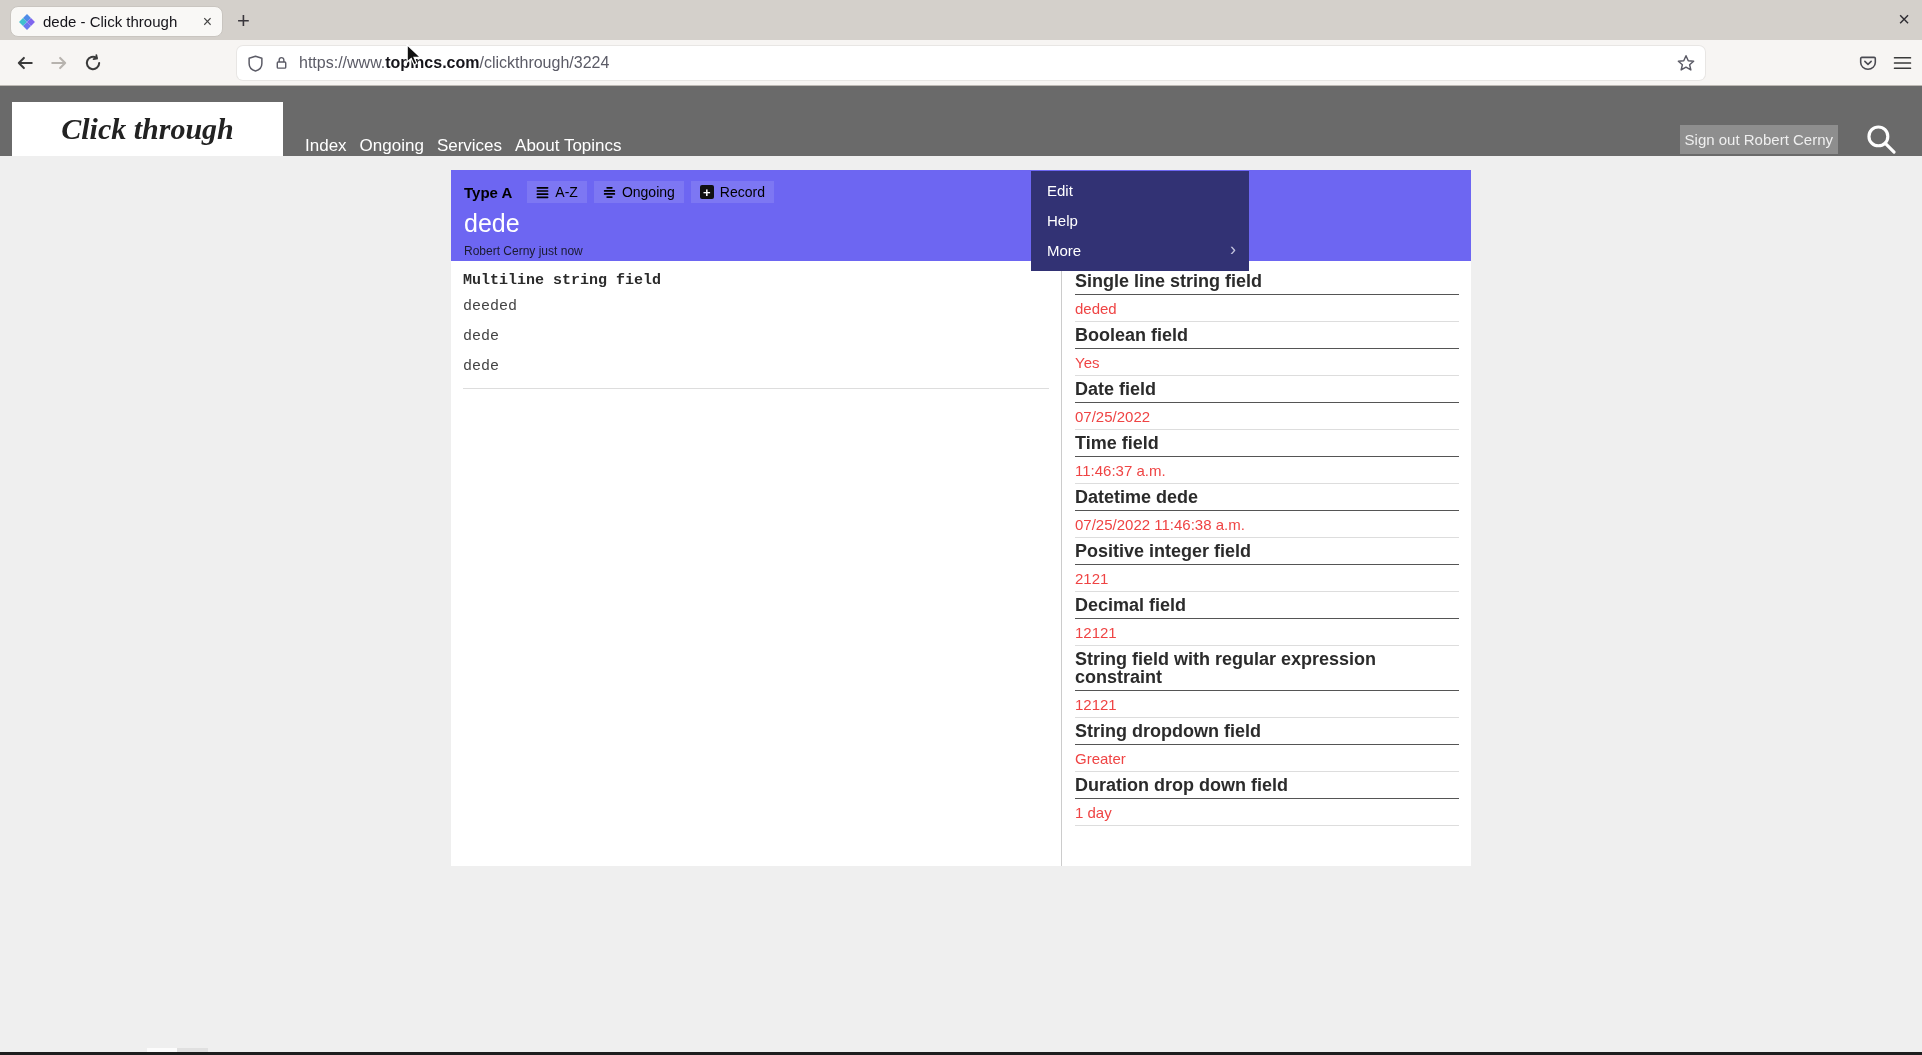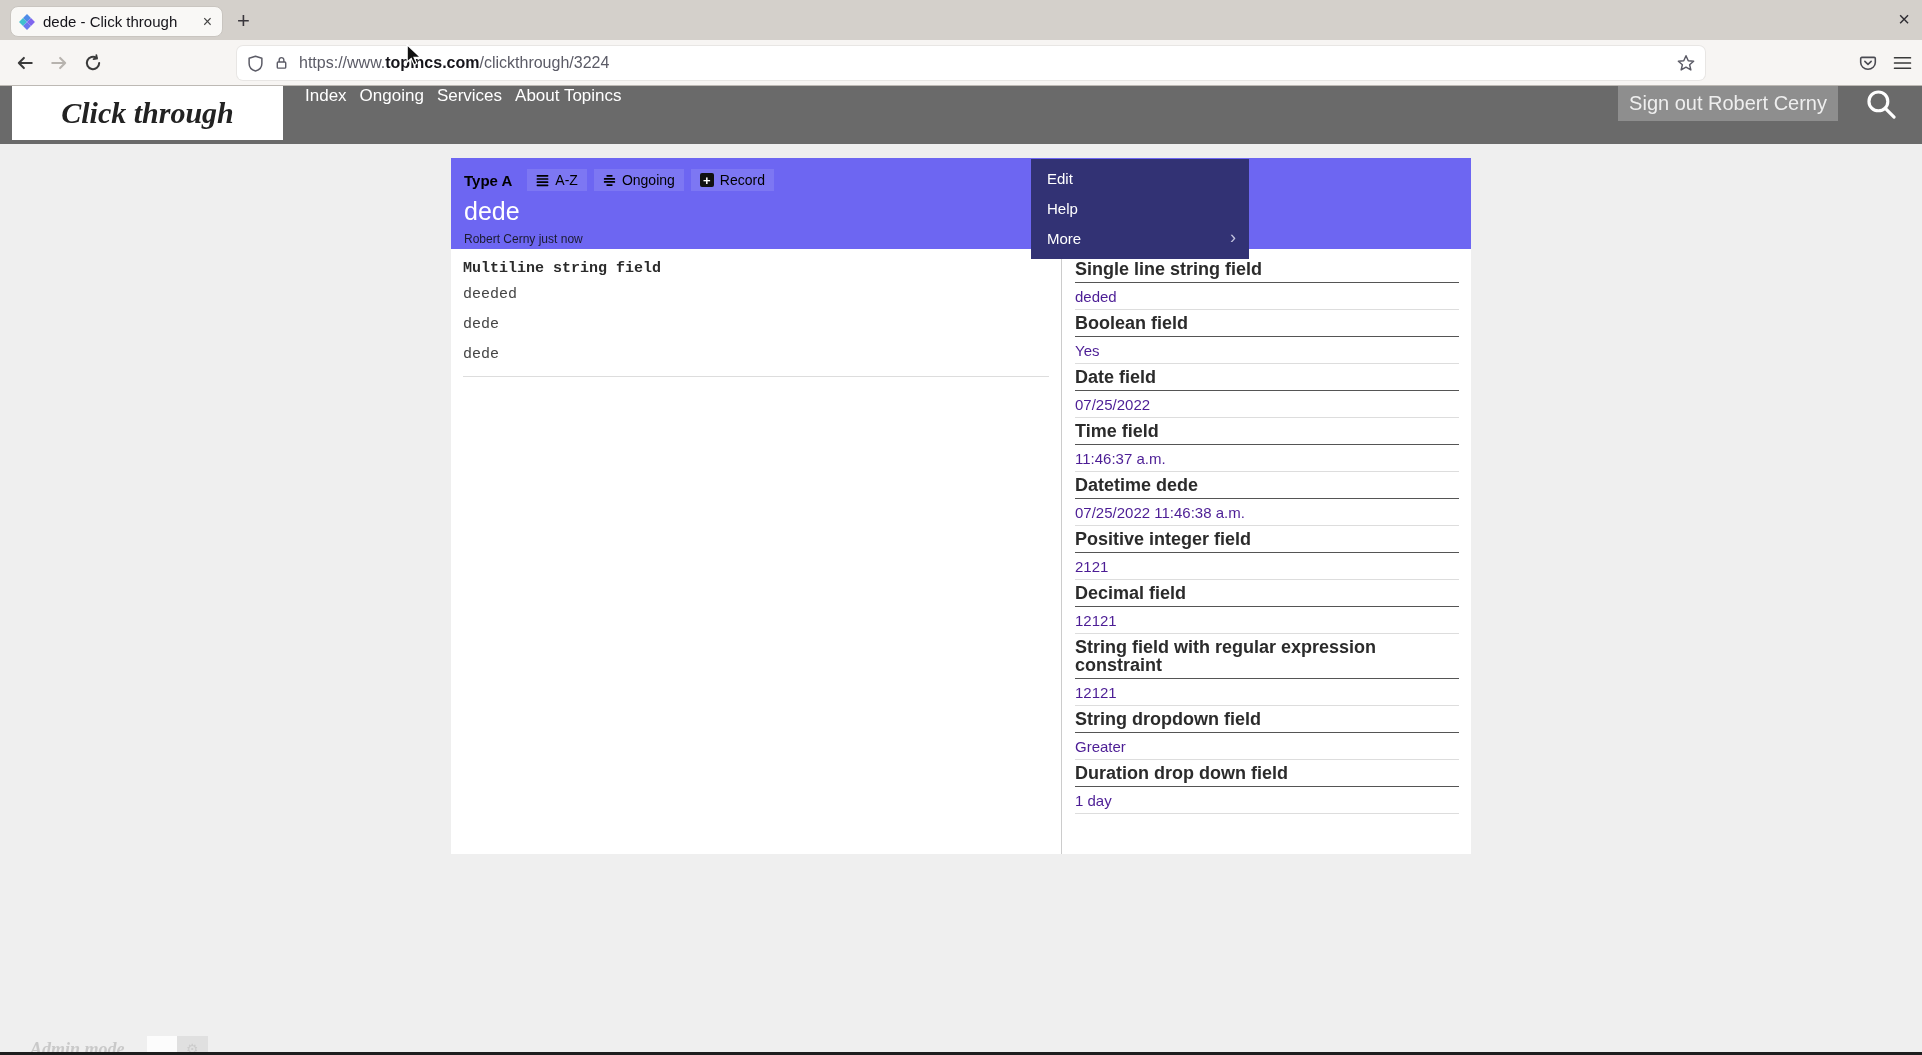--- a/index.html
+++ b/index.html
@@ -19,27 +19,27 @@
   .nav-ico { width:34px; height:34px; display:flex; align-items:center; justify-content:center; }
   .nav-ico.back { margin-left:8px; }
   .urlbar { position:absolute; left:237px; top:6px; width:1468px; height:34px; background:#ffffff; border-radius:6px;
             display:flex; align-items:center; padding:0 10px; box-shadow:0 0 0 1px rgba(0,0,0,0.06); }
   .url-text { font-size:16px; margin-left:10px; flex:1; white-space:nowrap; overflow:hidden; }
   .url-dim { color:#5b5b66; }
   .url-domain { color:#15141a; font-weight:600; }
   .toolbar-right { position:absolute; right:10px; top:0; height:46px; display:flex; align-items:center; gap:16px; }
 
   
-  .site-nav { height:58px; background:#6a6a6a; display:flex; align-items:flex-start; }
+  .site-nav { height:70px; background:#6a6a6a; display:flex; align-items:flex-end; }
   .logo-box { width:271px; height:54px; background:#ffffff; margin-left:12px; display:flex; align-items:center; justify-content:center; }
   .logo-text { font-family:"Liberation Serif","DejaVu Serif",serif; font-weight:bold; font-style:italic; font-size:30px; color:#222; }
   .site-links { display:flex; gap:13px; margin-left:22px; }
   .site-link { color:#ffffff; font-size:17px; cursor:default; }
   .nav-right { margin-left:auto; display:flex; align-items:center; gap:26px; margin-right:24px; }
-  .signout-btn { background:#8e8e8e; color:#efefef; font-size:20px; padding:6px 11px; border:none; }
+  .signout-btn { background:#8e8e8e; color:#efefef; font-size:15px; padding:6px 5px; border:none; }
 
   
   .content { position:relative; height:896px; background:#efefef; }
 
   .card { position:absolute; left:451px; top:14px; width:1020px; }
   .card-header { background:#6d66f2; height:91px; padding:11px 13px 0 13px; }
   .ch-row1 { display:flex; align-items:center; gap:7px; }
   .type-label { font-size:15px; font-weight:bold; color:#000; margin-right:8px; }
   .hdr-btn { display:inline-flex; align-items:center; gap:6px; background:#7d77f3; color:#000;
              font-size:14px; padding:3px 9px; border:none; }
@@ -51,21 +51,21 @@
   .card-body { background:#ffffff; min-height:605px; display:flex; }
   .col-left { width:611px; border-right:1px solid #ccc; padding:11px 12px;font-family:Liberation Mono, monospace; }
   .col-right { flex:1; padding:11px 12px 11px 13px; }
 
   .ml-label { font-size:15px; font-weight:bold; color:#2b2b2b; line-height:18px; margin-bottom:8px; }
   .ml-values { border-bottom:1px solid #ddd; }
   .ml-value { font-size:15px; color:#444; line-height:18px; margin-bottom:12px; }
 
   .field { margin-bottom:4px; }
   .field-label { font-size:18px; font-weight:bold; color:#2b2b2b; line-height:18px; padding-bottom:4px; border-bottom:1px solid #555; }
-  .field-value { font-size:15px; color:#4c1d95; line-height:18px; padding:5px 0 3px; border-bottom:1px solid #ddd; }
+  .field-value { font-size:15px; color:#ef4444; line-height:18px; padding:5px 0 3px; border-bottom:1px solid #ddd; }
 
   .ctx-menu { position:absolute; left:1031px; top:15px; width:218px; background:#323274; padding:5px 0; }
   .ctx-item { color:#ffffff; font-size:15px; padding:7px 16px; line-height:16px; position:relative; cursor:default; }
   .ctx-chevron { position:absolute; right:13px; top:5px; font-size:18px; color:#c2c2dd; }
 
   .admin { position:absolute; left:30px; top:892px; display:flex; align-items:center; gap:22px; }
   .admin-label { font-family:"Liberation Serif","DejaVu Serif",serif; font-weight:bold; font-style:italic;
                  font-size:18px; color:#c9c9c9; }
   .admin-toggle { width:61px; height:26px; background:#e9e9e9; display:flex; }
   .tgl-off { width:50%; background:#fcfcfc; }

